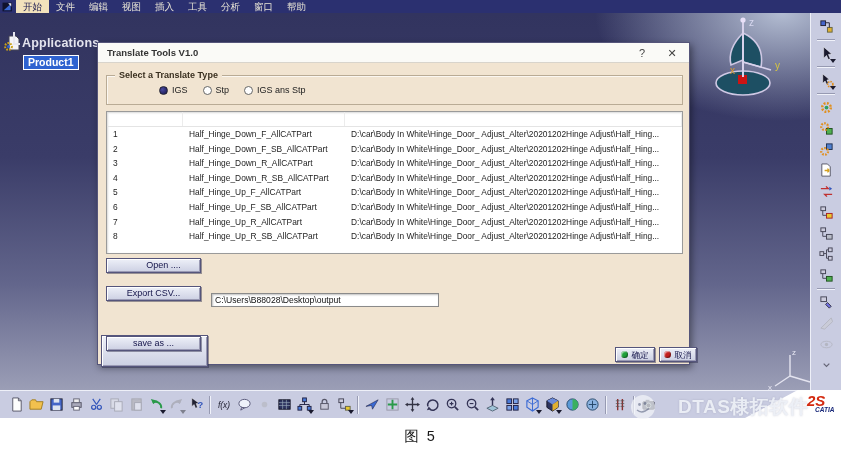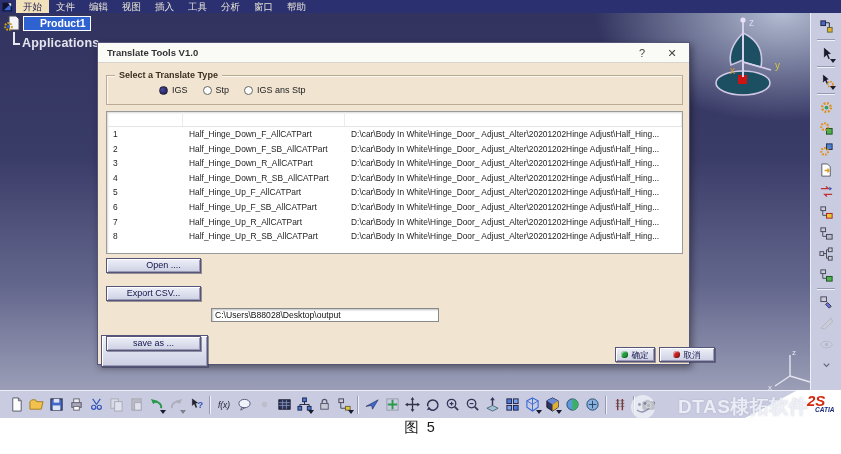--- a/index.html
+++ b/index.html
@@ -14,21 +14,21 @@
 
   
   #viewport{position:absolute;left:0;top:13px;width:841px;height:377px;
     background:
       radial-gradient(ellipse 260px 150px at 93% 0%, rgba(186,196,216,.95), rgba(186,196,216,0) 72%),
       linear-gradient(180deg,#32345f 0%,#3a3c68 38%,#63668c 72%,#9b9eb6 100%);}
 
   
   #tree-root-row{position:absolute;left:4px;top:2px;display:flex;align-items:center;}
   #tree-root-icon{width:17px;height:16px;margin-right:2px;}
-  #tree-root-label{background:#2e62d0;border:1px solid #fff;color:#fff;font-size:10.5px;font-weight:bold;padding:0 4px 1px 16px;}
+  #tree-root-label{background:#2e62d0;border:1px solid #fff;color:#fff;font-size:10.5px;font-weight:bold;padding:0 4px 1px 4px;margin-top:40px;}
   #tree-line{position:absolute;left:13px;top:19px;width:7px;height:13px;border-left:2px solid #e8e8f0;border-bottom:2px solid #e8e8f0;}
   #tree-child-label{position:absolute;left:22px;top:23px;color:#e4e4ee;font-size:12.5px;font-weight:bold;letter-spacing:.2px;}
 
   
   #compass{position:absolute;left:703px;top:0px;width:86px;height:88px;}
   #triad{position:absolute;left:762px;top:332px;width:58px;height:48px;}
 
   
   #dialog{position:absolute;left:97px;top:29px;width:593px;height:323px;background:#f1e4d1;
     border:1px solid #55557a;box-shadow:2px 3px 7px rgba(0,0,0,.4);}
@@ -52,25 +52,25 @@
   #table-header span{font-size:8.8px;color:#333;padding:14px 0 0 6px;border-right:1px solid #ececec;overflow:hidden;white-space:nowrap;}
   .trow{height:14.6px;}
   .trow span{font-size:8.4px;color:#1d1d1d;padding:2px 4px 0 6px;white-space:nowrap;overflow:hidden;}
 
   .cat-btn{position:absolute;height:15px;background:linear-gradient(#eef0f8,#ccd0e3);border:1px solid #55557c;
     box-shadow:inset 1px 1px 0 #fff,inset -1px -1px 0 #9a9ab4,1px 1px 0 rgba(40,40,70,.45);
     font-size:9px;color:#14144a;text-align:center;line-height:13px;cursor:default;}
   #btn-open{left:8px;top:215px;width:95px;padding-left:20px;}
   #btn-export{left:8px;top:243px;width:95px;}
   #btn-selectdir{left:3px;top:264px;width:107px;height:32px;line-height:14px;margin-top:28px;}
-  #dir-field{position:absolute;left:113px;top:265px;width:228px;height:14px;background:#fff;border:1px solid #8a8a8a;
+  #dir-field{position:absolute;left:113px;top:250px;width:228px;height:14px;background:#fff;border:1px solid #8a8a8a;
     box-shadow:inset 1px 1px 2px rgba(0,0,0,.25);font-size:8.6px;color:#111;padding:0 0 0 3px;}
   #btn-saveas{left:8px;top:293px;width:95px;}
   #btn-ok{left:517px;top:304px;width:40px;display:flex;align-items:center;justify-content:center;gap:3px;}
-  #btn-cancel{left:561px;top:304px;width:56px;display:flex;align-items:center;justify-content:center;gap:3px;}
+  #btn-cancel{left:561px;top:304px;width:38px;display:flex;align-items:center;justify-content:center;gap:3px;}
   .dot{width:7px;height:7px;border-radius:50%;display:inline-block;box-shadow:inset -1px -1px 1px rgba(0,0,0,.4),inset 1px 1px 1px rgba(255,255,255,.6);}
   .dot.green{background:#1fa03a;} .dot.red{background:#c42020;}
   .ok-label{font-size:8.6px;color:#14144a;line-height:12px;}
 
   
   #right-toolbar{position:absolute;left:810px;top:13px;width:31px;height:377px;background:#c9cce1;
     border-left:1px solid #eef0f8;display:flex;flex-direction:column;align-items:center;padding-top:3px;}
   #bottom-toolbar{position:absolute;left:0;top:390px;width:841px;height:28px;background:#c9cce1;
     border-top:1px solid #eef0f8;display:flex;align-items:center;padding-left:6px;}
   .tb-item{width:20px;height:20px;display:flex;align-items:center;justify-content:center;position:relative;flex:0 0 auto;}
@@ -86,21 +86,21 @@
     clip-path:polygon(55% 0,100% 0,100% 100%,0 100%);}
   #ds-logo{position:absolute;left:806px;top:391px;width:34px;height:24px;}
 
   
   #watermark{position:absolute;left:630px;top:394px;display:flex;align-items:center;gap:22px;z-index:30;}
   #wechat-icon{width:26px;height:26px;opacity:.85;}
   #watermark-text{font-size:19px;font-weight:bold;color:rgba(238,241,248,.93);letter-spacing:.5px;
     text-shadow:0 0 2px rgba(120,120,150,.35);white-space:nowrap;}
 
   
-  #caption-area{position:absolute;left:0;top:418px;width:841px;height:36px;background:#fff;display:flex;align-items:flex-start;justify-content:center;}
+  #caption-area{position:absolute;left:0;top:418px;width:841px;height:36px;background:#fff;display:flex;align-items:center;justify-content:center;}
   #caption{font-size:14.5px;color:#1a1a1a;letter-spacing:2px;}
 </style>
 </head>
 <body>
 
 <div id="stage">
 
   <div id="menubar">
     <svg id="app-logo" viewBox="0 0 16 16">
       <rect x="0" y="1" width="15" height="14" fill="#10122e"></rect>

